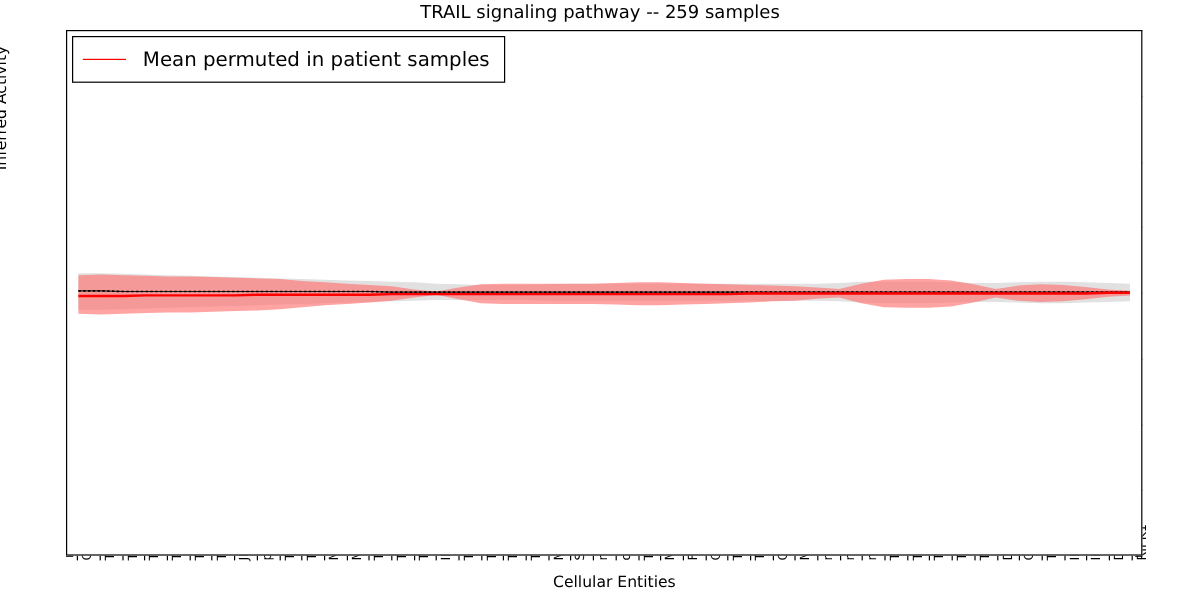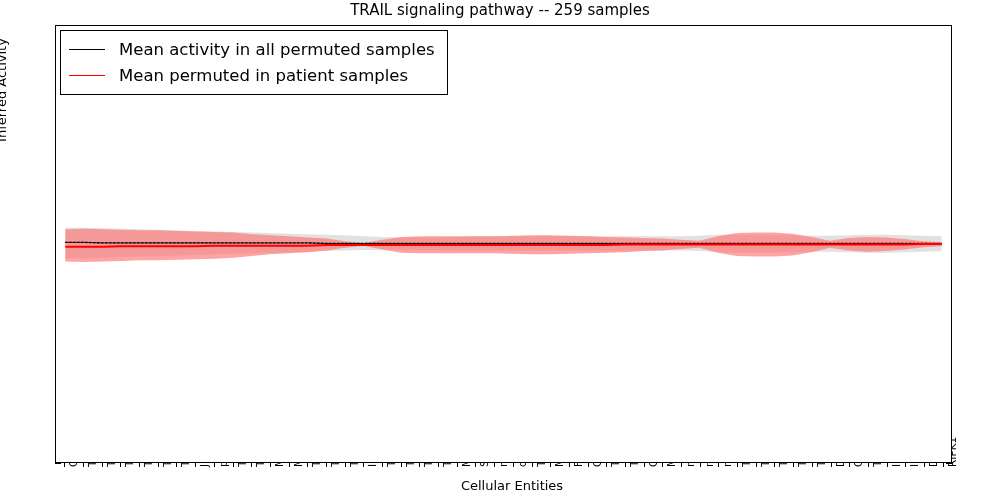--- a/index.html
+++ b/index.html
@@ -195,22 +195,18 @@
           <path d="M9.34,217.36 L28.03,217.36 L46.72,217.91 L65.41,217.91 L84.09,217.91 L102.78,217.91 L121.47,217.91 L140.16,217.91 L158.84,217.91 L177.53,217.91 L196.22,217.91 L214.91,217.91 L233.59,217.91 L252.28,217.91 L270.97,218.45 L289.66,218.45 L308.34,218.45 L327.03,218.45 L345.72,218.45 L364.41,218.45 L383.09,218.45 L401.78,218.45 L420.47,218.45 L439.16,218.45 L457.84,218.45 L476.53,218.45 L495.22,218.45 L513.91,218.45 L532.59,218.45 L551.28,218.45 L569.97,218.45 L588.66,218.45 L607.34,218.45 L626.03,218.45 L644.72,218.45 L663.41,218.45 L682.09,218.45 L700.78,218.45 L719.47,218.45 L738.16,218.45 L756.84,218.45 L775.53,218.45 L794.22,218.45 L812.91,218.45 L831.59,218.45 L850.28,218.45 L868.97,218.45 L887.66,218.45 " fill="none" stroke="#000000" stroke-width="1.0" stroke-opacity="0.85" vector-effect="non-scaling-stroke"></path>
         </g>
       <g id="g-line-patient">
           <path d="M9.34,221.74 L28.03,221.74 L46.72,221.74 L65.41,221.19 L84.09,221.19 L102.78,221.19 L121.47,221.19 L140.16,221.19 L158.84,220.64 L177.53,220.64 L196.22,220.64 L214.91,220.64 L233.59,220.64 L252.28,220.64 L270.97,220.09 L289.66,220.09 L308.34,220.09 L327.03,220.09 L345.72,220.09 L364.41,220.09 L383.09,220.09 L401.78,220.09 L420.47,220.09 L439.16,220.09 L457.84,220.09 L476.53,220.09 L495.22,220.09 L513.91,220.09 L532.59,220.09 L551.28,220.09 L569.97,219.55 L588.66,219.55 L607.34,219.55 L626.03,219.55 L644.72,219.55 L663.41,219.55 L682.09,219.55 L700.78,219.55 L719.47,219.55 L738.16,219.55 L756.84,219.55 L775.53,219.55 L794.22,219.55 L812.91,219.55 L831.59,219.55 L850.28,219.55 L868.97,219.00 L887.66,219.00 " fill="none" stroke="#ff0000" stroke-width="2.0" vector-effect="non-scaling-stroke"></path>
         </g>
     </svg>
   </div>
 
   <div id="legend">
     <div class="legend-row">
-      <span class="legend-swatch"></span>
-      <span class="legend-text">Mean activity in all permuted samples</span>
-    </div>
-    <div class="legend-row">
       <span class="legend-swatch red"></span>
       <span class="legend-text">Mean permuted in patient samples</span>
     </div>
   </div>
 
 </div>
 
 </body></html>

